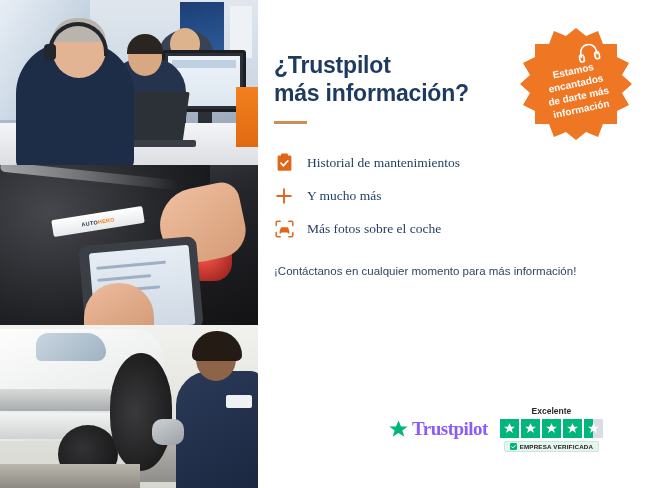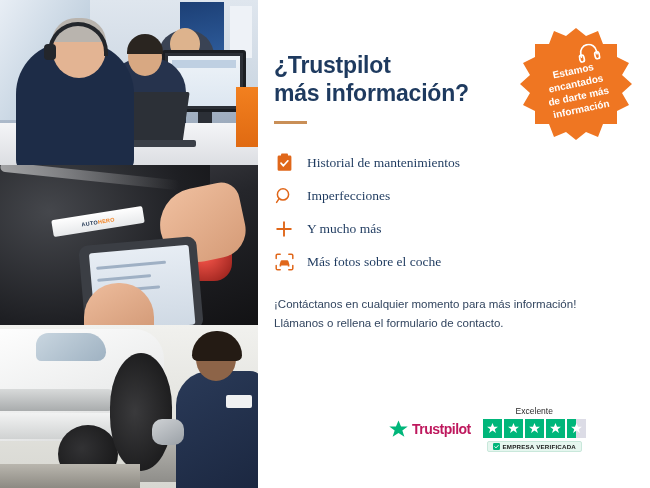--- a/index.html
+++ b/index.html
@@ -130,23 +130,23 @@
   .feature-label { font-size:13.5px; color:#1e3a5f; }
 
   .contact { margin-top:17px; font-size:11.5px; line-height:1.65; color:#32455f; }
   .contact-line { display:block; }
 
   
   .trust { position:absolute; left:130px; bottom:36px; display:flex;
     align-items:center; gap:12px; }
   .tp-logo { display:flex; align-items:center; gap:3px; }
   .tp-star-logo { width:21px; height:21px; }
-  .tp-name { font-size:14px; font-weight:bold; color:#be185d; letter-spacing:-0.5px; }
+  .tp-name { font-size:19px; font-weight:bold; color:#8b5cf6; letter-spacing:-0.5px;font-family:Liberation Serif, serif; }
   .tp-right { display:flex; flex-direction:column; align-items:center; gap:3px; }
-  .tp-excelente { font-size:8.5px; color:#2b2b2b; }
+  .tp-excelente { font-size:8.5px; color:#2b2b2b;font-weight:bold; }
   .tp-stars { display:flex; gap:2px; }
   .tp-star-box { width:19px; height:19px; background:#00b67a;
     display:flex; align-items:center; justify-content:center; position:relative; }
   .tp-star-box.half { background:#dcdce6; }
   .tp-star-box.half::before { content:""; position:absolute; left:0; top:0;
     width:50%; height:100%; background:#00b67a; }
   .tp-star-box svg { position:relative; z-index:2; }
   .tp-verified { display:flex; align-items:center; gap:3px; background:#e6f6ef;
     border:1px solid #c9e8db; border-radius:2px; padding:1px 5px; }
   .tp-verified-text { font-size:6.2px; font-weight:bold; color:#1a1a1a; letter-spacing:.2px; }
@@ -268,29 +268,20 @@
           <svg width="17" height="19" viewBox="0 0 17 19">
             <path d="M3 2.6h11a1.4 1.4 0 0 1 1.4 1.4v12.4A1.4 1.4 0 0 1 14 17.8H3a1.4 1.4 0 0 1-1.4-1.4V4A1.4 1.4 0 0 1 3 2.6z" fill="#e0671a"></path>
             <rect x="5" y="0.6" width="7" height="3.6" rx="1" fill="#e0671a"></rect>
             <path d="M5 10.2l2.4 2.6 4.5-5" stroke="#fff" stroke-width="1.7" fill="none" stroke-linecap="round" stroke-linejoin="round"></path>
           </svg>
         </span>
         <span class="feature-label">Historial de mantenimientos</span>
       </div>
 
 
-      <div class="feature">
-        <span class="feature-icon">
-          <svg width="18" height="18" viewBox="0 0 18 18" fill="none">
-            <circle cx="8" cy="7.4" r="5.6" stroke="#e0671a" stroke-width="1.5"></circle>
-            <path d="M4.1 11.6 L1.6 15.4" stroke="#e0671a" stroke-width="1.5" stroke-linecap="round"></path>
-          </svg>
-        </span>
-        <span class="feature-label">Imperfecciones</span>
-      </div>
 
       <div class="feature">
         <span class="feature-icon">
           <svg width="18" height="18" viewBox="0 0 18 18">
             <g stroke="#e0671a" stroke-width="1.9" stroke-linecap="round">
               <path d="M9 2.2 V15.8"></path>
               <path d="M2.2 9 H15.8"></path>
             </g>
           </svg>
         </span>
@@ -309,21 +300,20 @@
             <path d="M4.6 11.4 L5.6 8.2 a1.3 1.3 0 0 1 1.2-.9h5.4 a1.3 1.3 0 0 1 1.2.9l1 3.2v2.1h-1.6v-1.1H6.2v1.1H4.6z" fill="#e0671a"></path>
           </svg>
         </span>
         <span class="feature-label">Más fotos sobre el coche</span>
       </div>
 
     </div>
 
     <div class="contact">
       <span class="contact-line">¡Contáctanos en cualquier momento para más información!</span>
-      <span class="contact-line">Llámanos o rellena el formulario de contacto.</span>
     </div>
 
     <div class="trust">
       <div class="tp-logo">
         <svg class="tp-star-logo" viewBox="0 0 24 24">
           <path d="M12 1.6 L14.9 8.7 L22.5 8.7 L16.4 13.1 L18.7 20.3 L12 15.9 L5.3 20.3 L7.6 13.1 L1.5 8.7 L9.1 8.7 Z" fill="#00b67a"></path>
         </svg>
         <span class="tp-name">Trustpilot</span>
       </div>
       <div class="tp-right">

